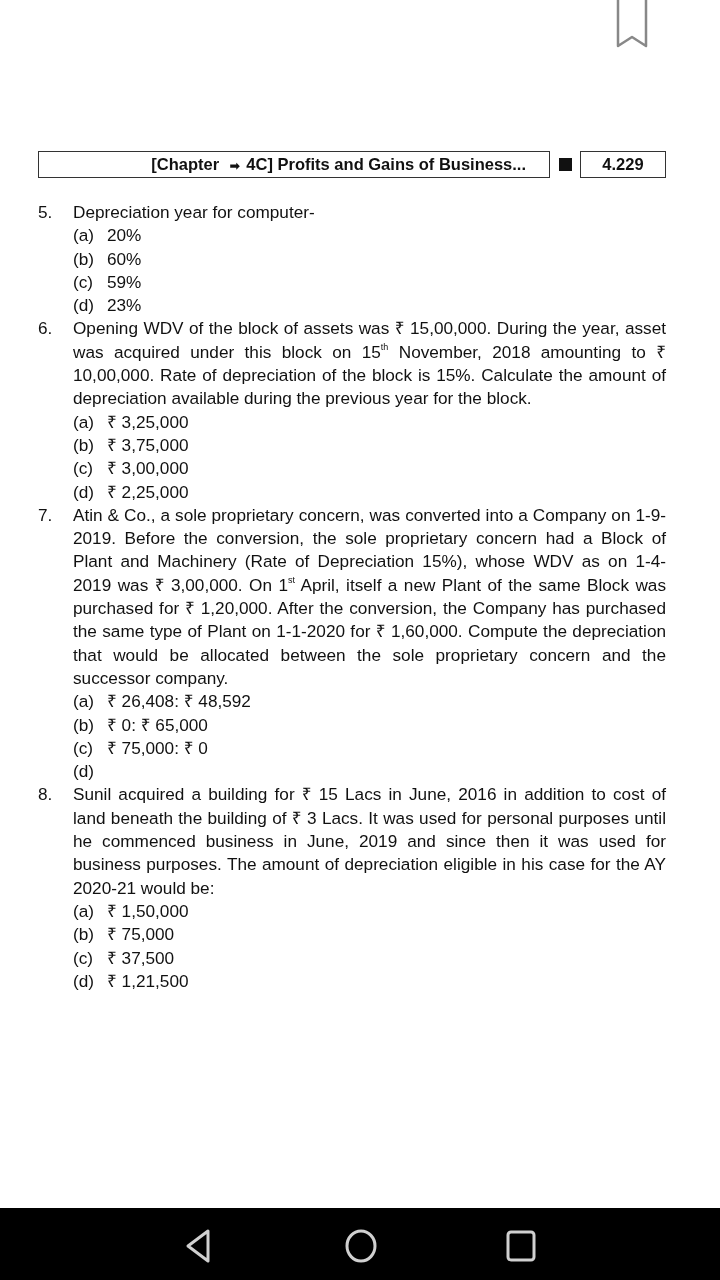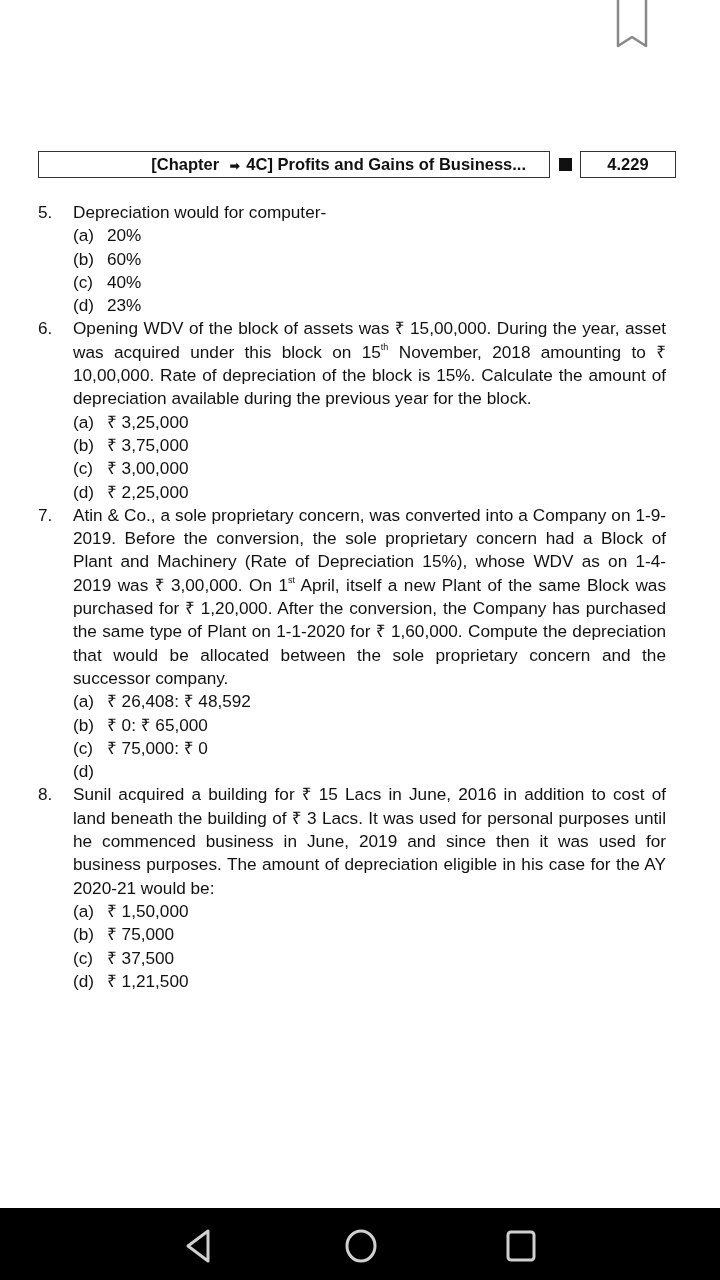--- a/index.html
+++ b/index.html
@@ -4,21 +4,21 @@
 <style>
   html, body { margin:0; padding:0; }
   body { width:720px; height:1280px; background:#ffffff; position:relative; overflow:hidden;
          font-family:"Liberation Sans", sans-serif; color:#111; }
   .bookmark { position:absolute; left:615px; top:0; width:34px; height:48px; }
   .header { position:absolute; top:151px; left:38px; width:628px; height:29px; }
   .chapter-box { position:absolute; left:0; top:0; width:512px; height:27px; border:1.5px solid #333;
                  box-sizing:border-box; font-weight:bold; font-size:16.5px; line-height:25px; text-align:right;
                  padding-right:23px; white-space:nowrap; }
   .square { position:absolute; left:521px; top:7px; width:13px; height:13px; background:#111; }
-  .page-box { position:absolute; left:542px; top:0; width:96px; height:27px; border:1.5px solid #333;
+  .page-box { position:absolute; left:542px; top:0; width:86px; height:27px; border:1.5px solid #333;
               box-sizing:border-box; font-weight:bold; font-size:16.5px; line-height:25px; text-align:center; }
   .content { position:absolute; top:201px; left:38px; width:628px; font-size:17.2px; line-height:23.3px; }
   .q { display:flex; }
   .qnum { width:35px; flex:none; }
   .qtext { flex:1; text-align:justify; }
   .opt { display:flex; margin-left:35px; }
   .olabel { width:34px; flex:none; }
   sup { font-size:9px; line-height:0; vertical-align:8px; }
   .navbar { position:absolute; left:0; top:1208px; width:720px; height:72px; background:#000; }
   .nav-btn { position:absolute; top:18px; width:40px; height:40px; cursor:pointer; }
@@ -40,33 +40,33 @@
   </div>
   <div class="square"></div>
   <div class="page-box">4.229</div>
 </div>
 
 <div class="content">
 
   <div>
     <div class="q">
       <span class="qnum">5.</span>
-      <span class="qtext"><span>Depreciation would for computer-</span></span>
+      <span class="qtext"><span>Depreciation year for computer-</span></span>
     </div>
     <div class="opt">
         <span class="olabel">(a)</span>
         <span>20%</span>
       </div>
     <div class="opt">
         <span class="olabel">(b)</span>
         <span>60%</span>
       </div>
     <div class="opt">
         <span class="olabel">(c)</span>
-        <span>40%</span>
+        <span>59%</span>
       </div>
     <div class="opt">
         <span class="olabel">(d)</span>
         <span>23%</span>
       </div>
   </div>
 
   <div>
     <div class="q">
       <span class="qnum">6.</span>

